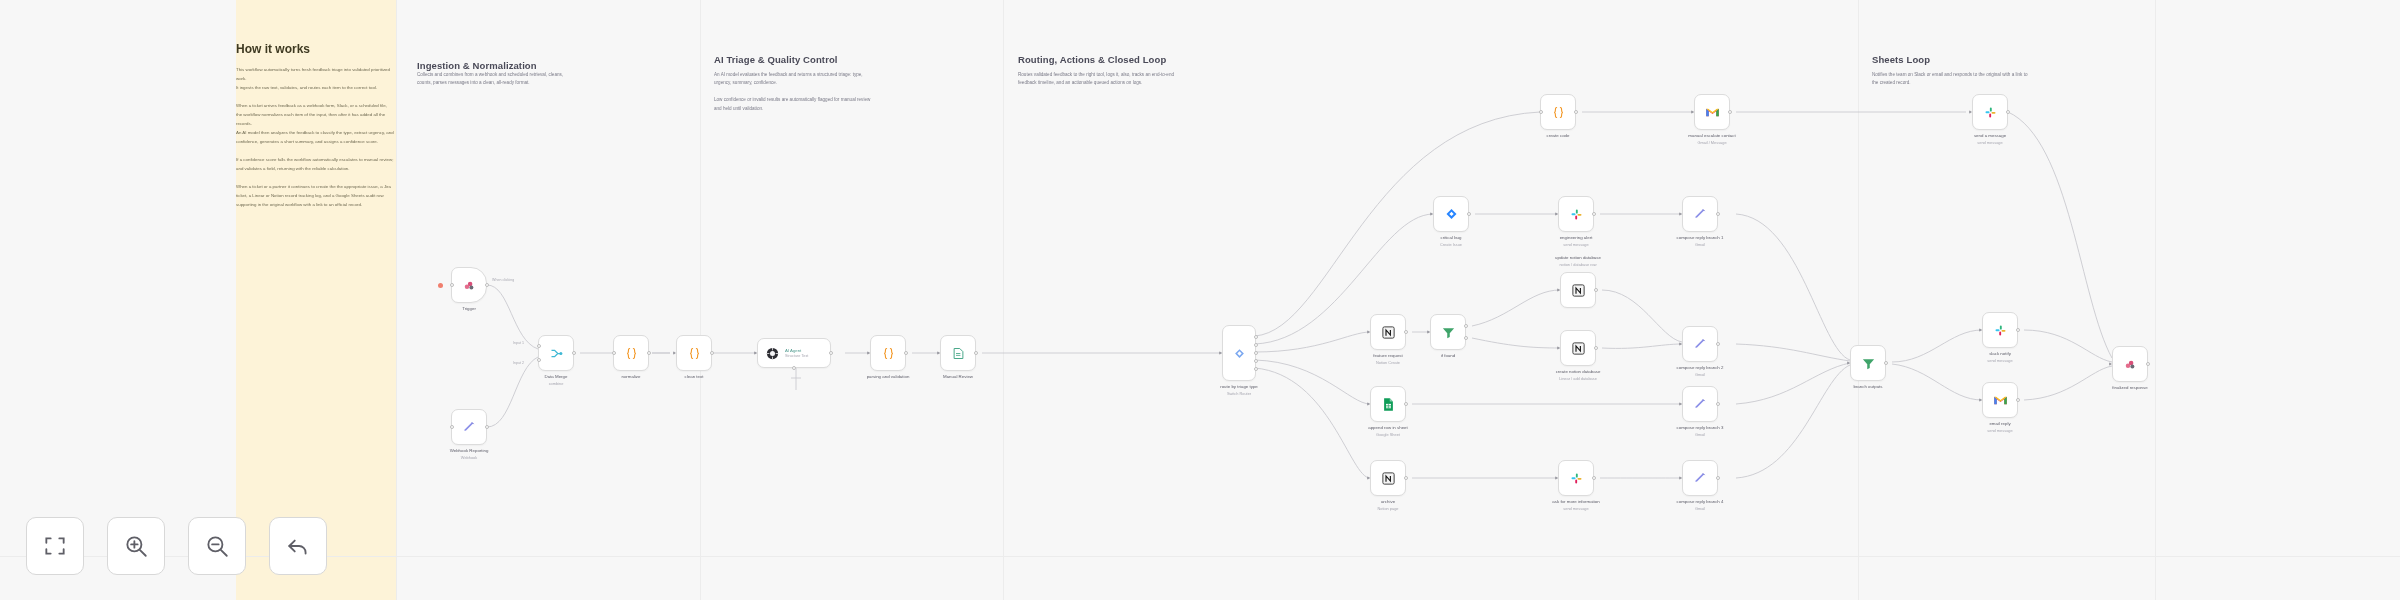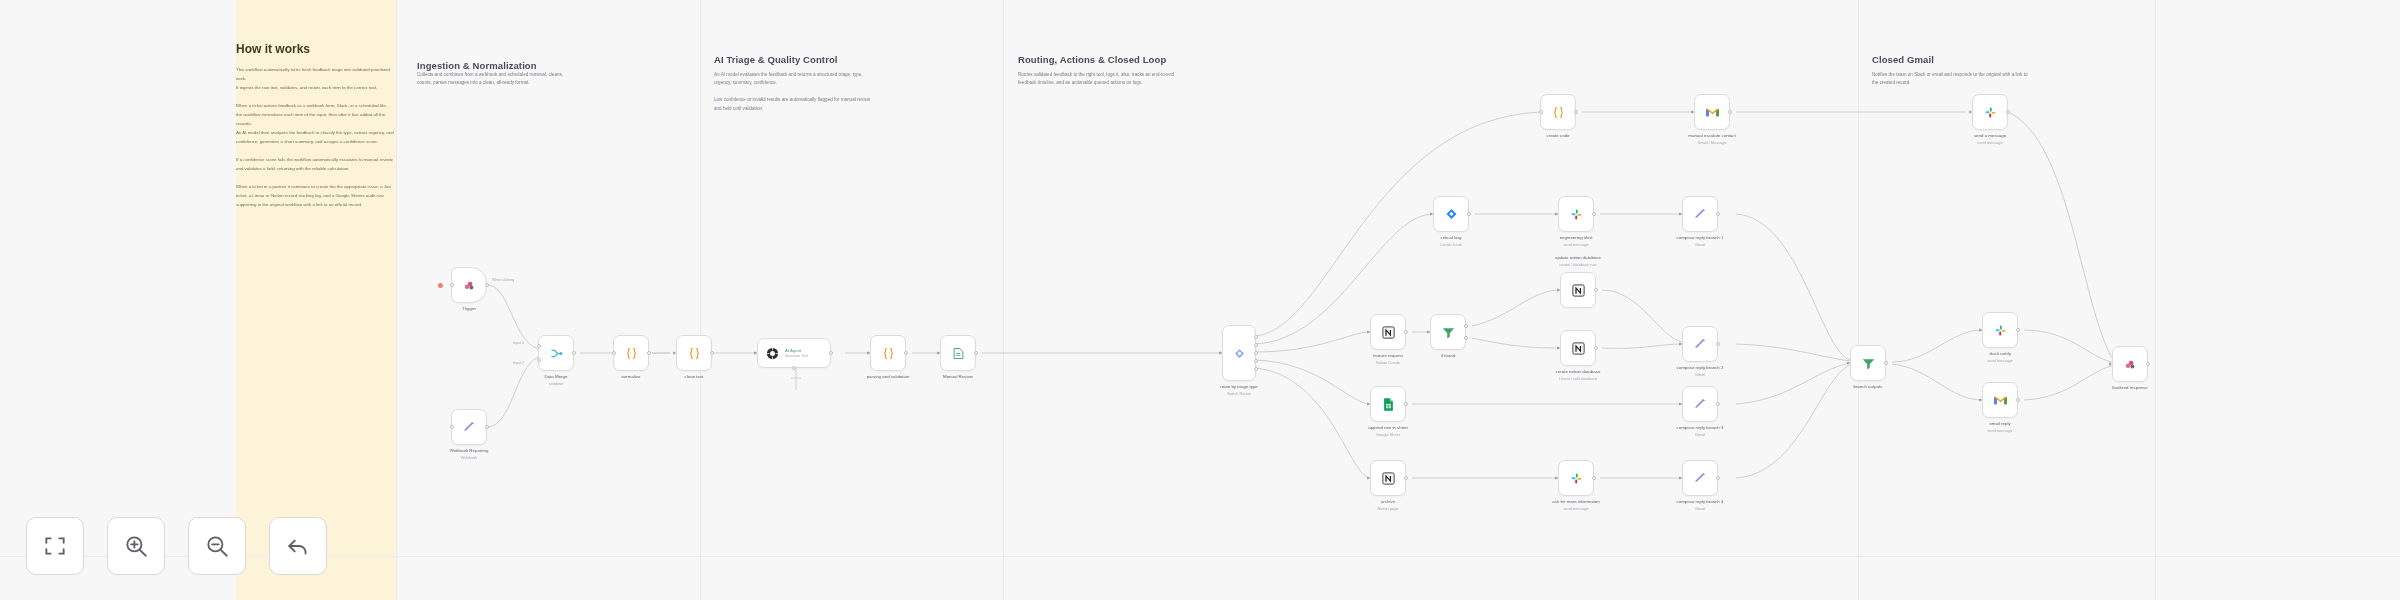--- a/index.html
+++ b/index.html
@@ -138,21 +138,21 @@
   <div class="band-body" style="left:417px;top:71px;">Collects and combines from a webhook and scheduled retrieval, cleans, counts, parses messages into a clean, all-ready format.</div>
 
   <div class="band-title" style="left:714px;top:54px;">AI Triage &amp; Quality Control</div>
   <div class="band-body" style="left:714px;top:71px;">An AI model evaluates the feedback and returns a structured triage: type, urgency, summary, confidence.
 
 Low confidence or invalid results are automatically flagged for manual review and held until validation.</div>
 
   <div class="band-title" style="left:1018px;top:54px;">Routing, Actions &amp; Closed Loop</div>
   <div class="band-body" style="left:1018px;top:71px;">Routes validated feedback to the right tool, logs it, also, tracks an end-to-end feedback timeline, and an actionable queued actions on logs.</div>
 
-  <div class="band-title" style="left:1872px;top:54px;">Closed Gmail</div>
+  <div class="band-title" style="left:1872px;top:54px;">Sheets Loop</div>
   <div class="band-body" style="left:1872px;top:71px;">Notifies the team on Slack or email and responds to the original with a link to the created record.</div>
 
   <svg id="edges">
     <defs>
       <marker id="ah" markerWidth="5" markerHeight="5" refX="4" refY="2.5" orient="auto">
         <path d="M0,0 L5,2.5 L0,5 z" fill="#9a9aa2"></path>
       </marker>
     </defs>
     <g fill="none" stroke="#c9c9cf" stroke-width="0.9">
 

